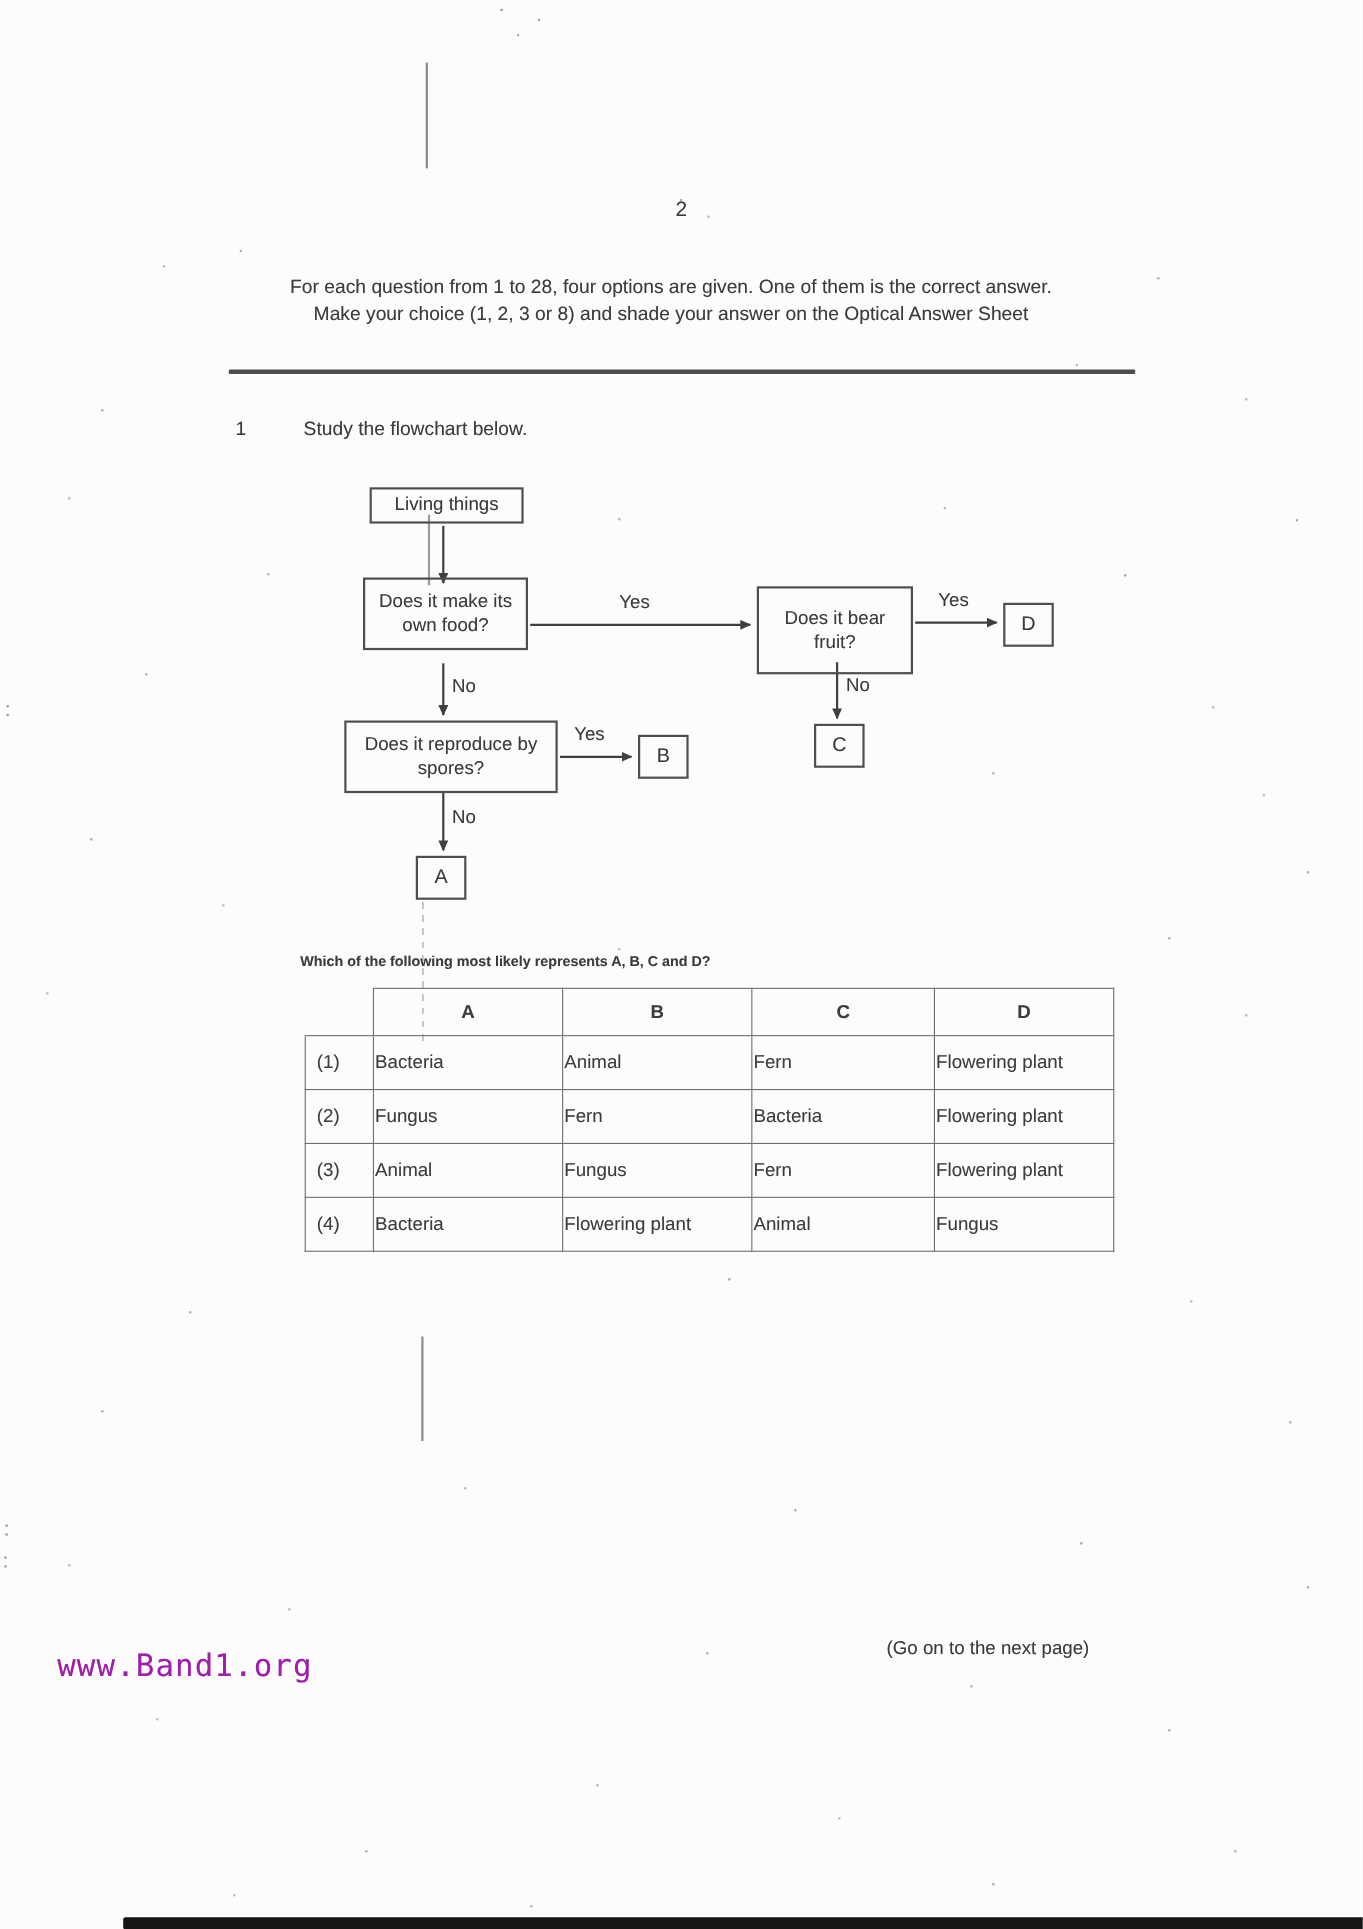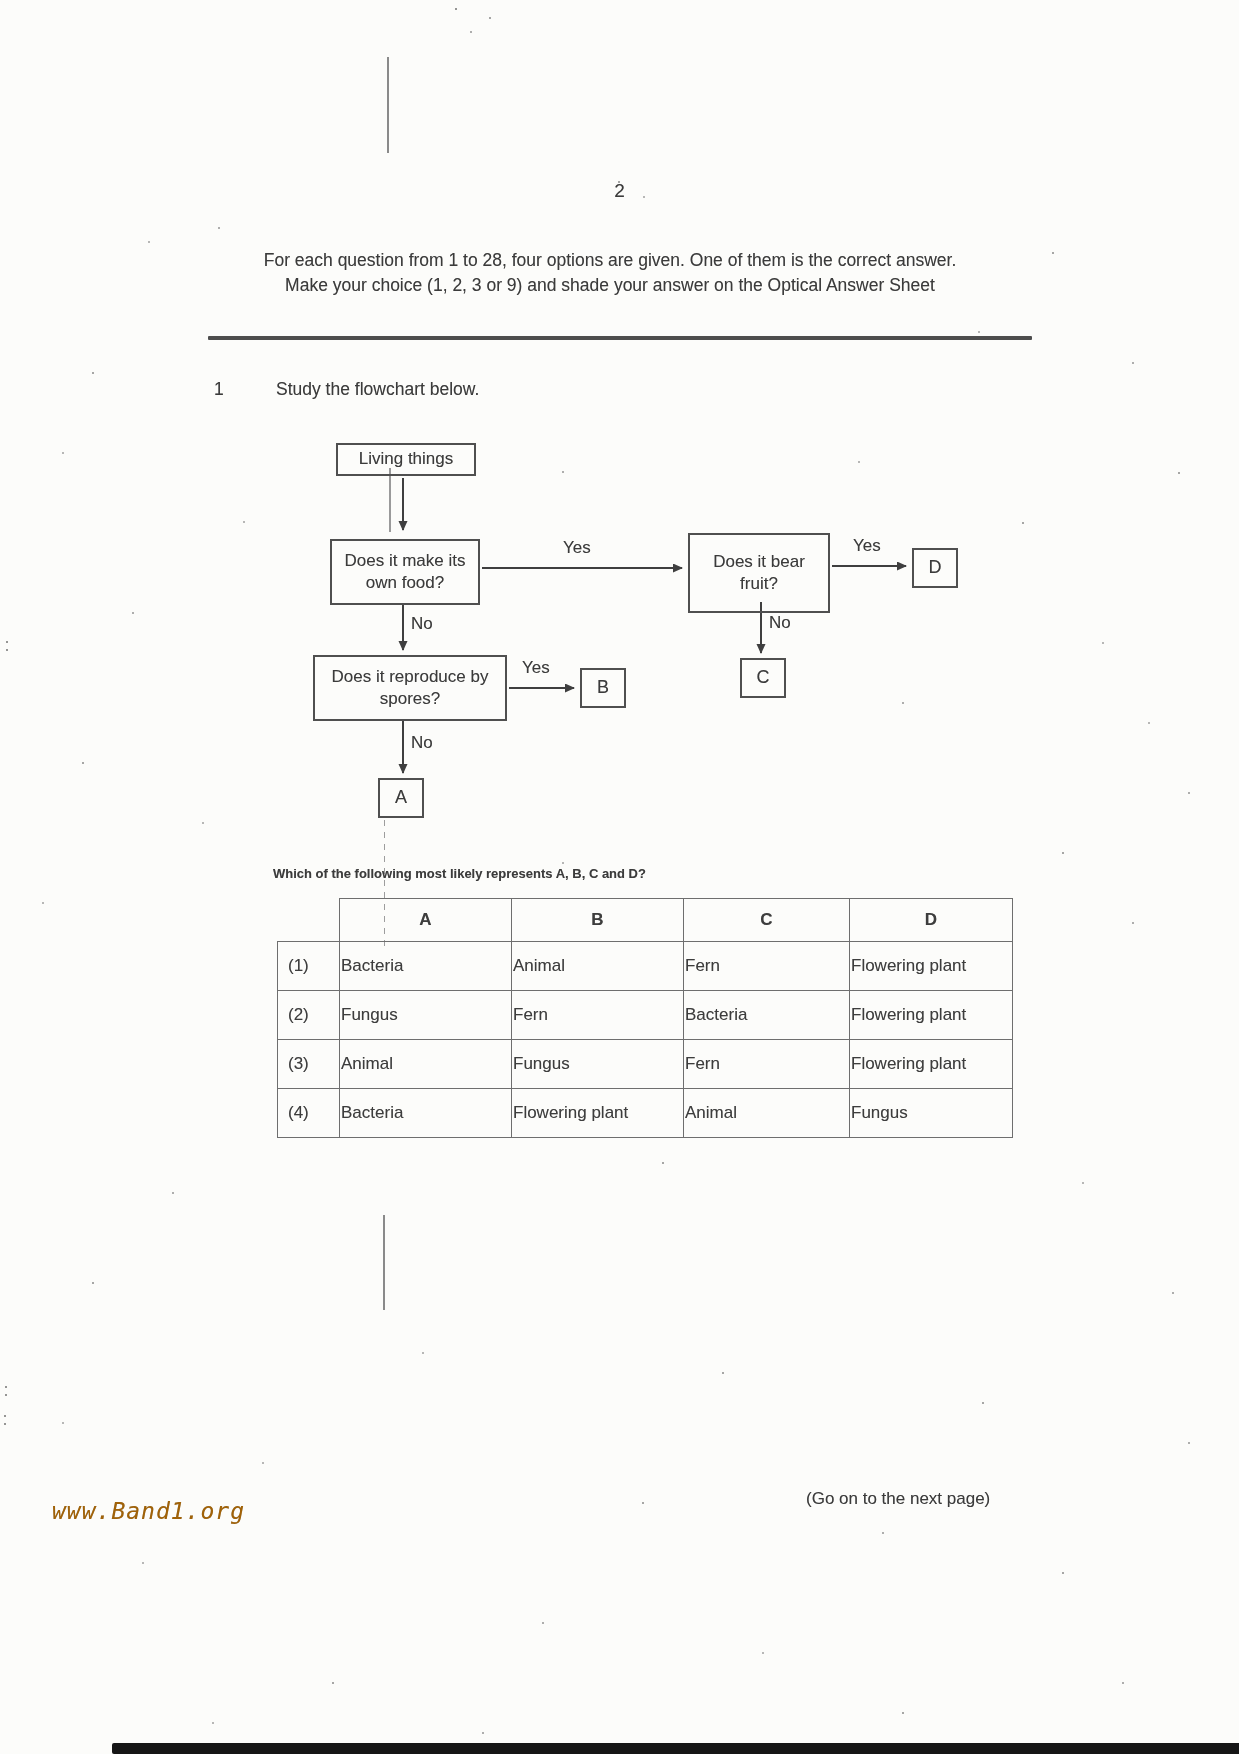--- a/index.html
+++ b/index.html
@@ -48,21 +48,21 @@
   .q-prompt{position:absolute;left:276px;top:379px;font-size:17.5px;}
   
   .flowchart{position:absolute;left:0;top:432px;width:1239px;height:400px;padding-left:36px;}
   .fc-arrows{position:absolute;left:0;top:0;}
   .node{
     position:absolute;box-sizing:border-box;border:2px solid #4f4f4f;background:transparent;
     display:flex;align-items:center;justify-content:center;text-align:center;
     font-size:17px;line-height:1.3;padding:2px 6px;
   }
   .n-start{left:336px;top:11px;width:140px;height:33px;}
-  .n-food{left:330px;top:107px;width:150px;height:66px;}
+  .n-food{left:330px;top:93px;width:150px;height:66px;}
   .n-fruit{left:688px;top:101px;width:142px;height:80px;}
   .n-spores{left:313px;top:223px;width:194px;height:66px;}
   .small{width:46px;height:40px;font-size:18px;padding:0;}
   .n-a{left:378px;top:346px;}
   .n-b{left:580px;top:236px;}
   .n-c{left:740px;top:226px;}
   .n-d{left:912px;top:116px;}
   .lbl{position:absolute;font-size:17px;}
   .l-yes1{left:563px;top:106px;}
   .l-yes2{left:853px;top:104px;}
@@ -72,39 +72,39 @@
   .l-no3{left:411px;top:301px;}
   
   .sub-prompt{position:absolute;left:273px;top:866px;font-size:13px;font-weight:bold;}
   .answers{position:absolute;left:277px;top:898px;border-collapse:collapse;table-layout:fixed;font-size:17px;color:#3d3d3d;}
   .answers th,.answers td{border:1px solid #6e6e6e;overflow:hidden;}
   .answers th{height:40px;font-weight:bold;text-align:center;}
   .answers td{height:46px;text-align:left;}
   .answers td.opt-cell{text-align:left;padding-left:10px;}
   .answers th.corner-cell{border-top:none;border-left:none;}
   
-  .footer-site{position:absolute;left:52px;top:1498px;font-family:"DejaVu Sans Mono",monospace;font-size:23px;color:#a16207;letter-spacing:1px;font-style:italic;}
+  .footer-site{position:absolute;left:52px;top:1498px;font-family:"DejaVu Sans Mono",monospace;font-size:28px;color:#a21caf;letter-spacing:1px;}
   .footer-next{position:absolute;left:806px;top:1489px;font-size:17px;}
 </style>
 </head>
 <body>
 
 <div class="page">
 
   <div class="noise"></div>
   <div class="fold fold-a"></div>
   <div class="fold fold-b"></div>
   <div class="fold fold-c"></div>
   <div class="fold fold-d"></div>
 
   <div class="page-number">2</div>
 
   <div class="instructions">
     <div>For each question from 1 to 28, four options are given.  One of them is the correct answer.</div>
-    <div>Make your choice (1, 2, 3 or 9) and shade your answer on the Optical Answer Sheet</div>
+    <div>Make your choice (1, 2, 3 or 8) and shade your answer on the Optical Answer Sheet</div>
   </div>
 
   <div class="divider"></div>
 
   <div class="q-number">1</div>
   <div class="q-prompt">Study the flowchart below.</div>
 
   <div class="flowchart">
     <svg class="fc-arrows" width="1239" height="400" viewBox="0 0 1239 400">
       <defs>

